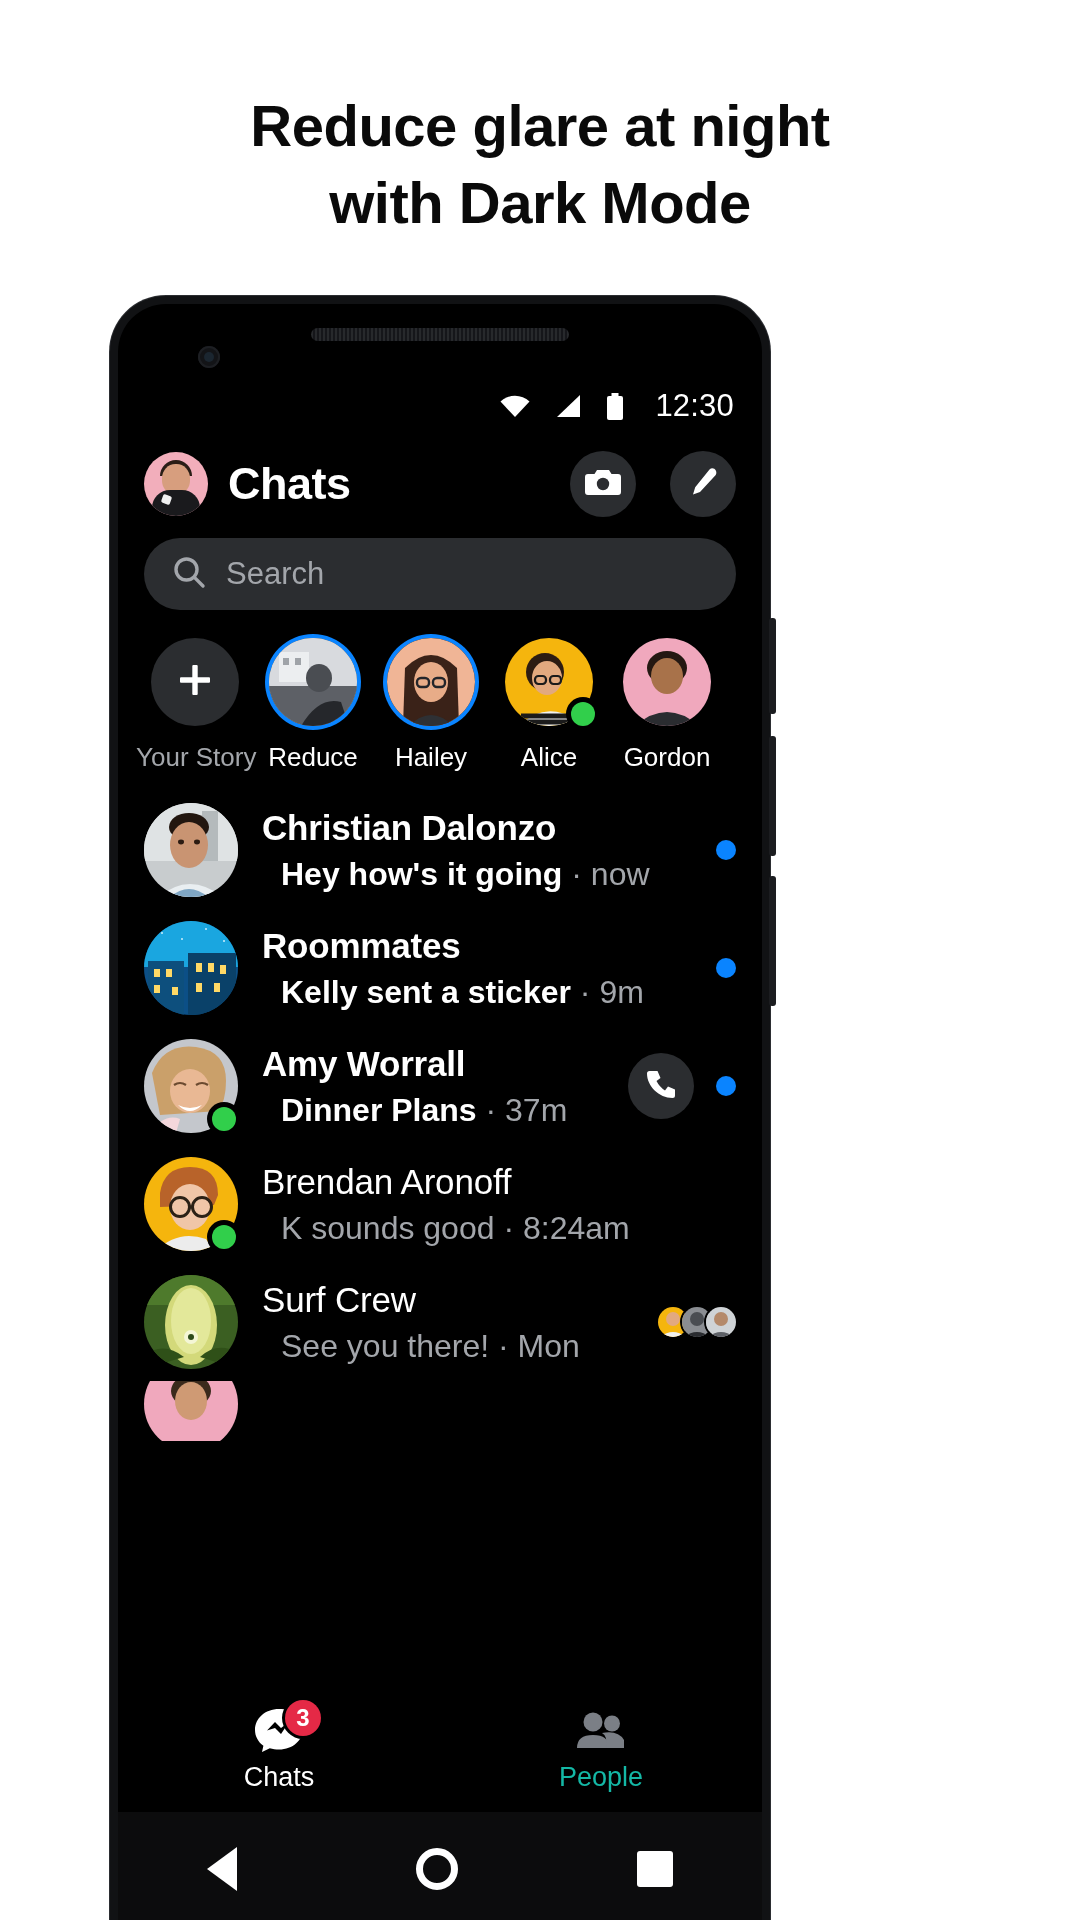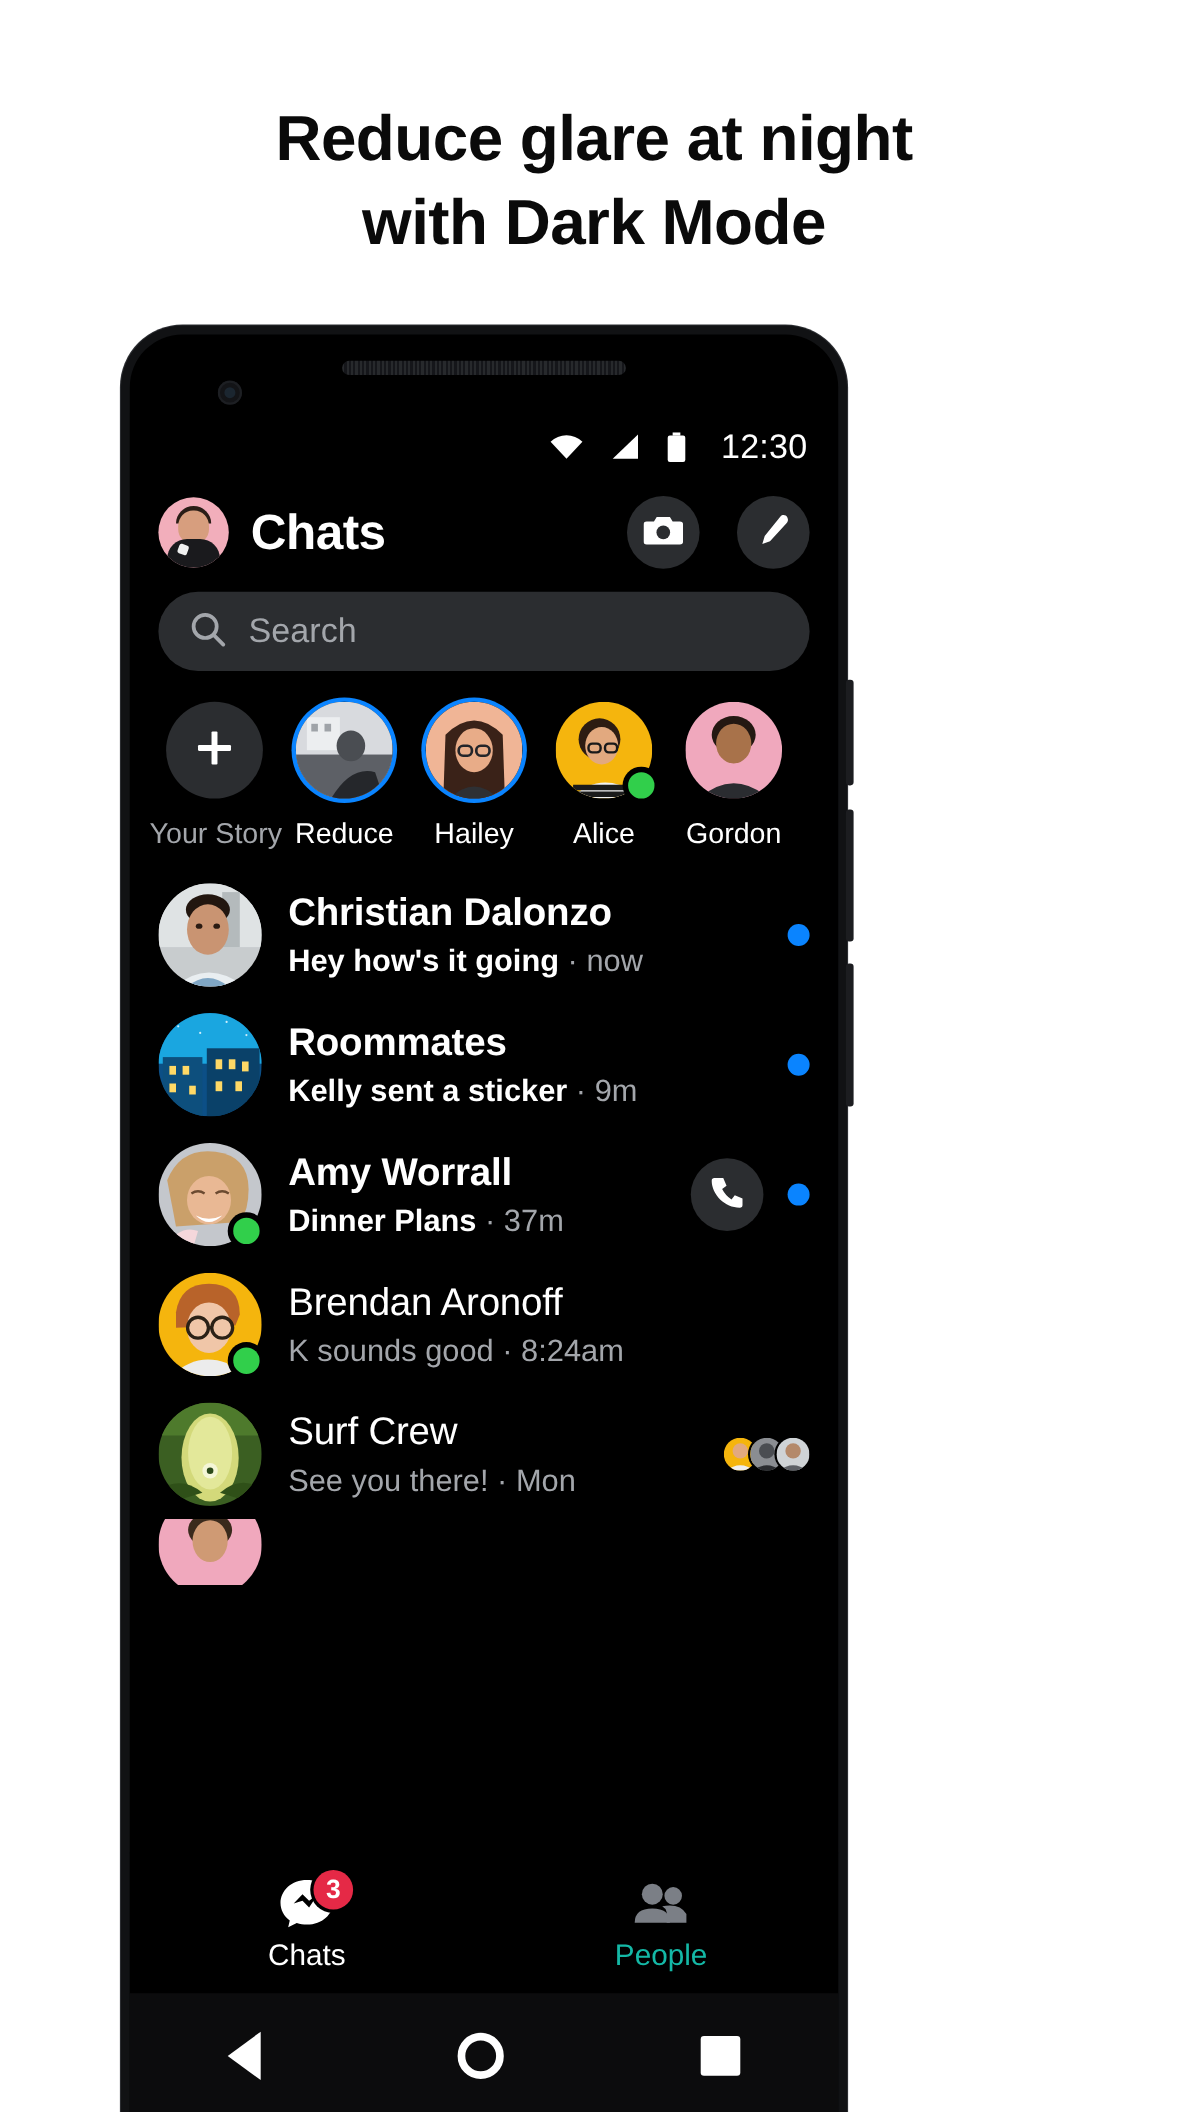--- a/index.html
+++ b/index.html
@@ -147,21 +147,21 @@
     padding: 14px 26px; height: 118px;
   }
   .chat-av {
     width: 94px; height: 94px; border-radius: 50%;
     position: relative; flex: 0 0 auto; overflow: visible;
   }
   .chat-av .inner { position:absolute; inset:0; border-radius:50%; overflow:hidden; }
   .chat-txt { flex: 1; min-width: 0; }
   .chat-name { font-size: 35px; color: #fff; letter-spacing: -0.2px; }
   .chat-name.unread { font-weight: bold; }
-  .chat-sub { font-size: 28px; margin-top: 8px; color: #a3a6ab; }
+  .chat-sub { font-size: 32px; margin-top: 8px; color: #a3a6ab; margin-left: 19px; }
   .chat-sub .snip.unread { color: #fff; font-weight: bold; }
   .chat-right { display: flex; align-items: center; gap: 22px; flex: 0 0 auto; }
   .unread-dot { width: 20px; height: 20px; border-radius: 50%; background: #0a84ff; }
   .call-btn {
     width: 66px; height: 66px; border-radius: 50%; background: #2b2d30;
     display: flex; align-items: center; justify-content: center;
   }
   .seen-stack { display: flex; }
   .seen-stack .s {
     width: 30px; height: 30px; border-radius: 50%;

